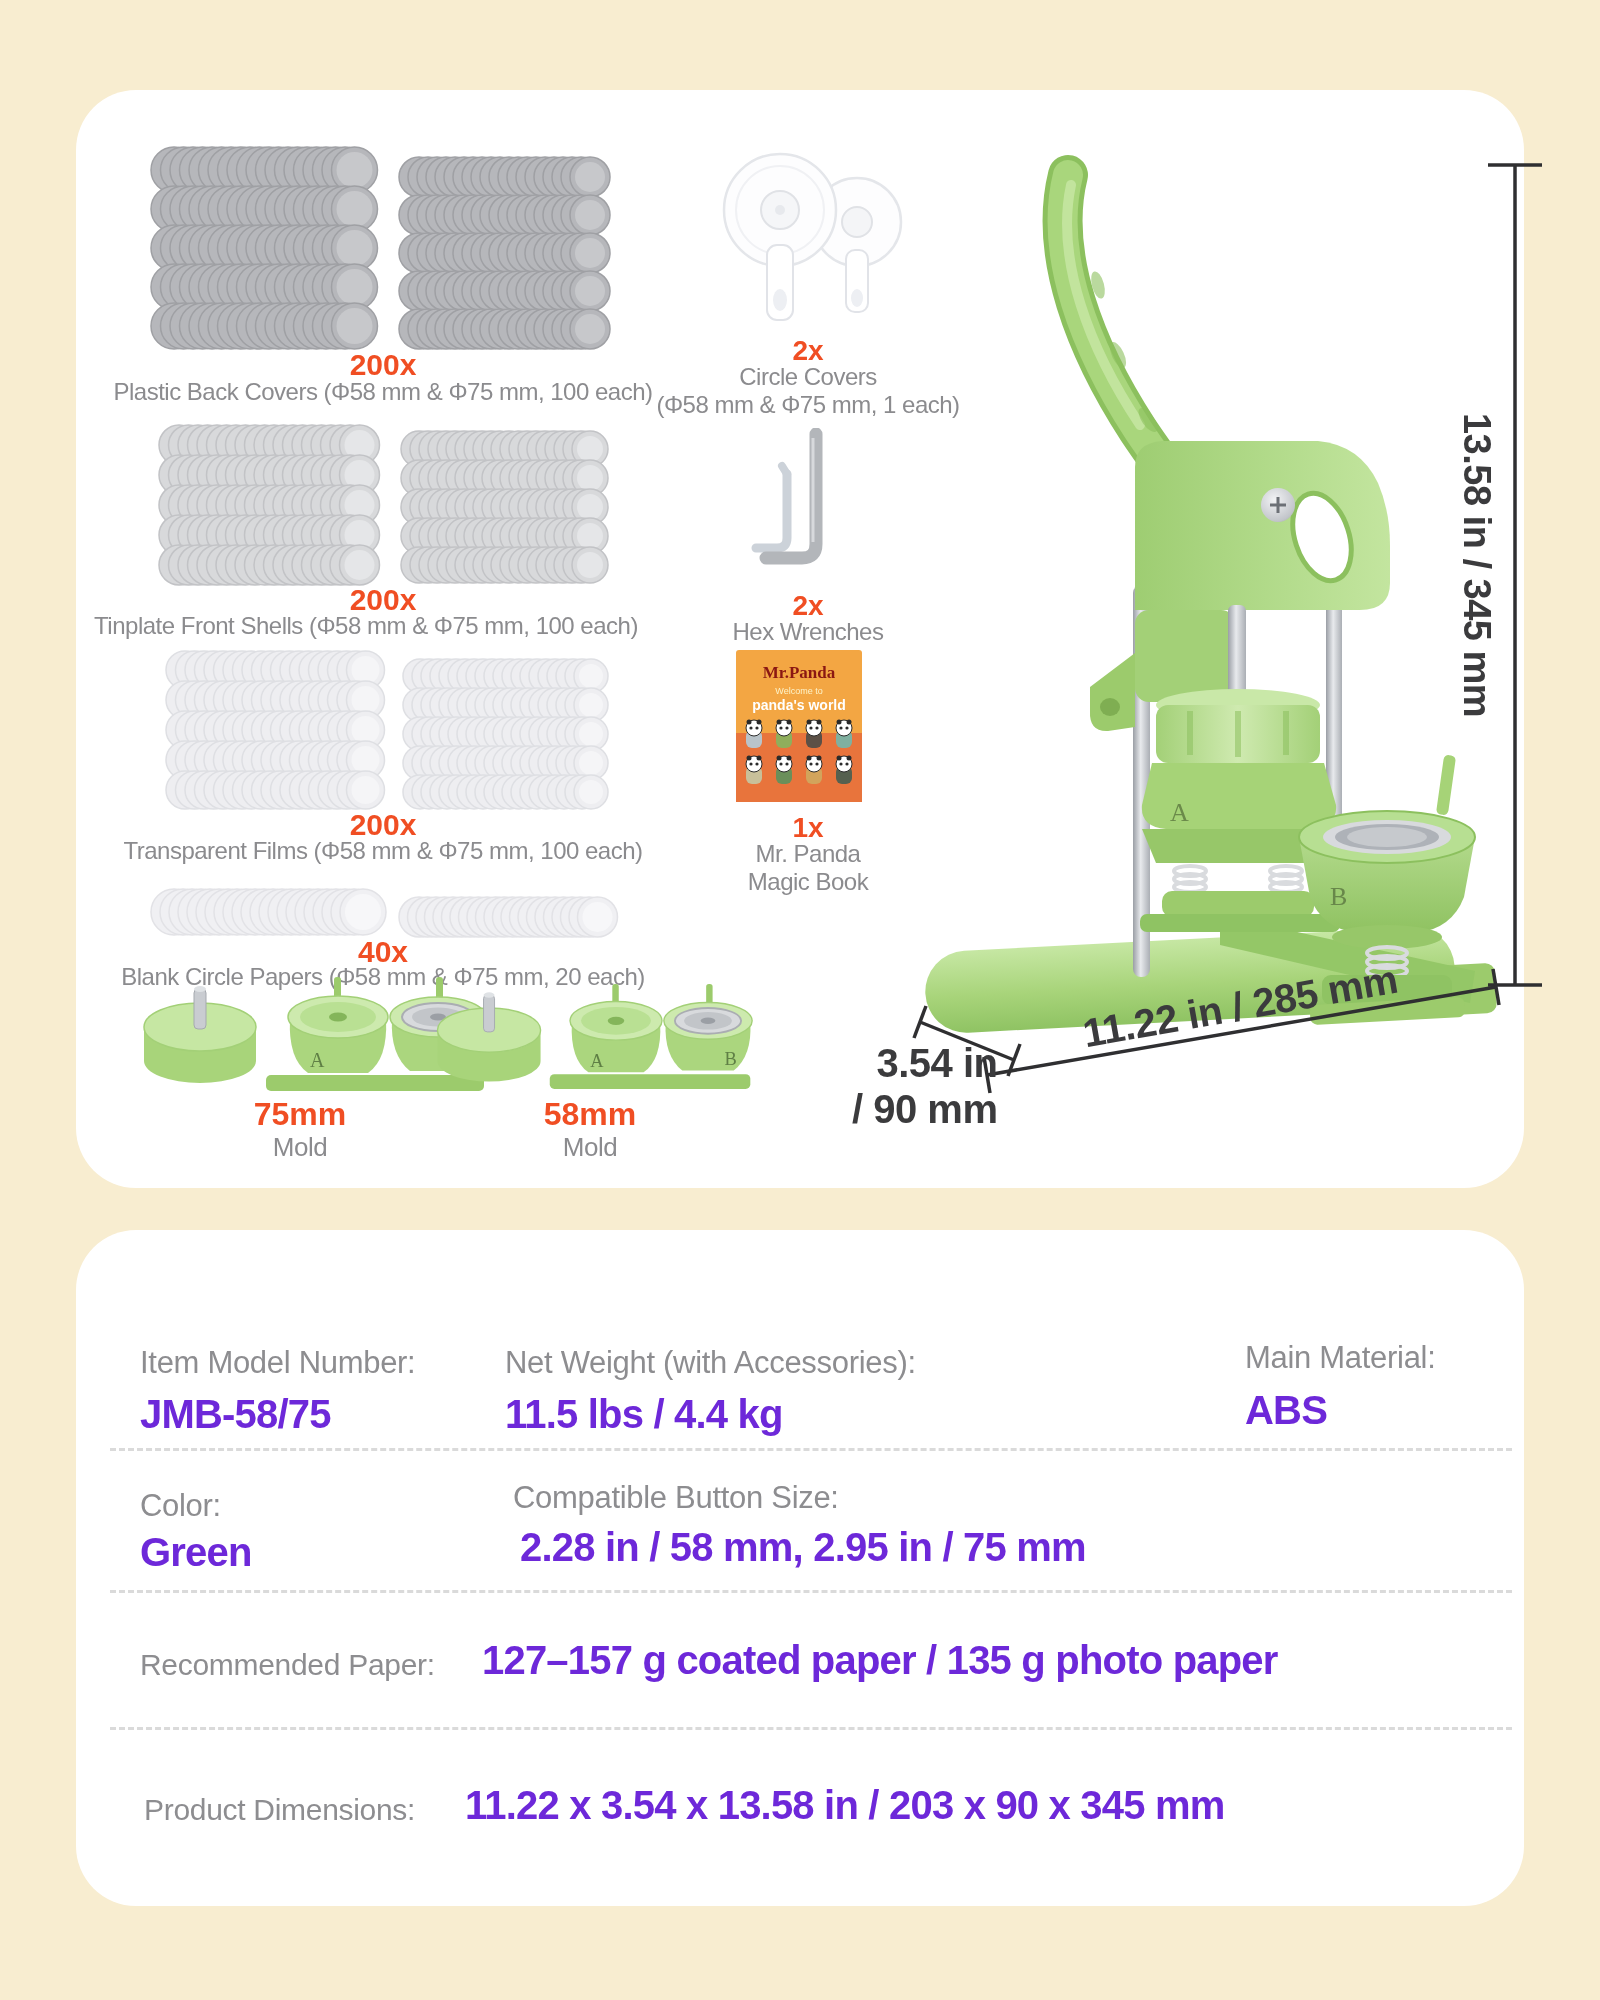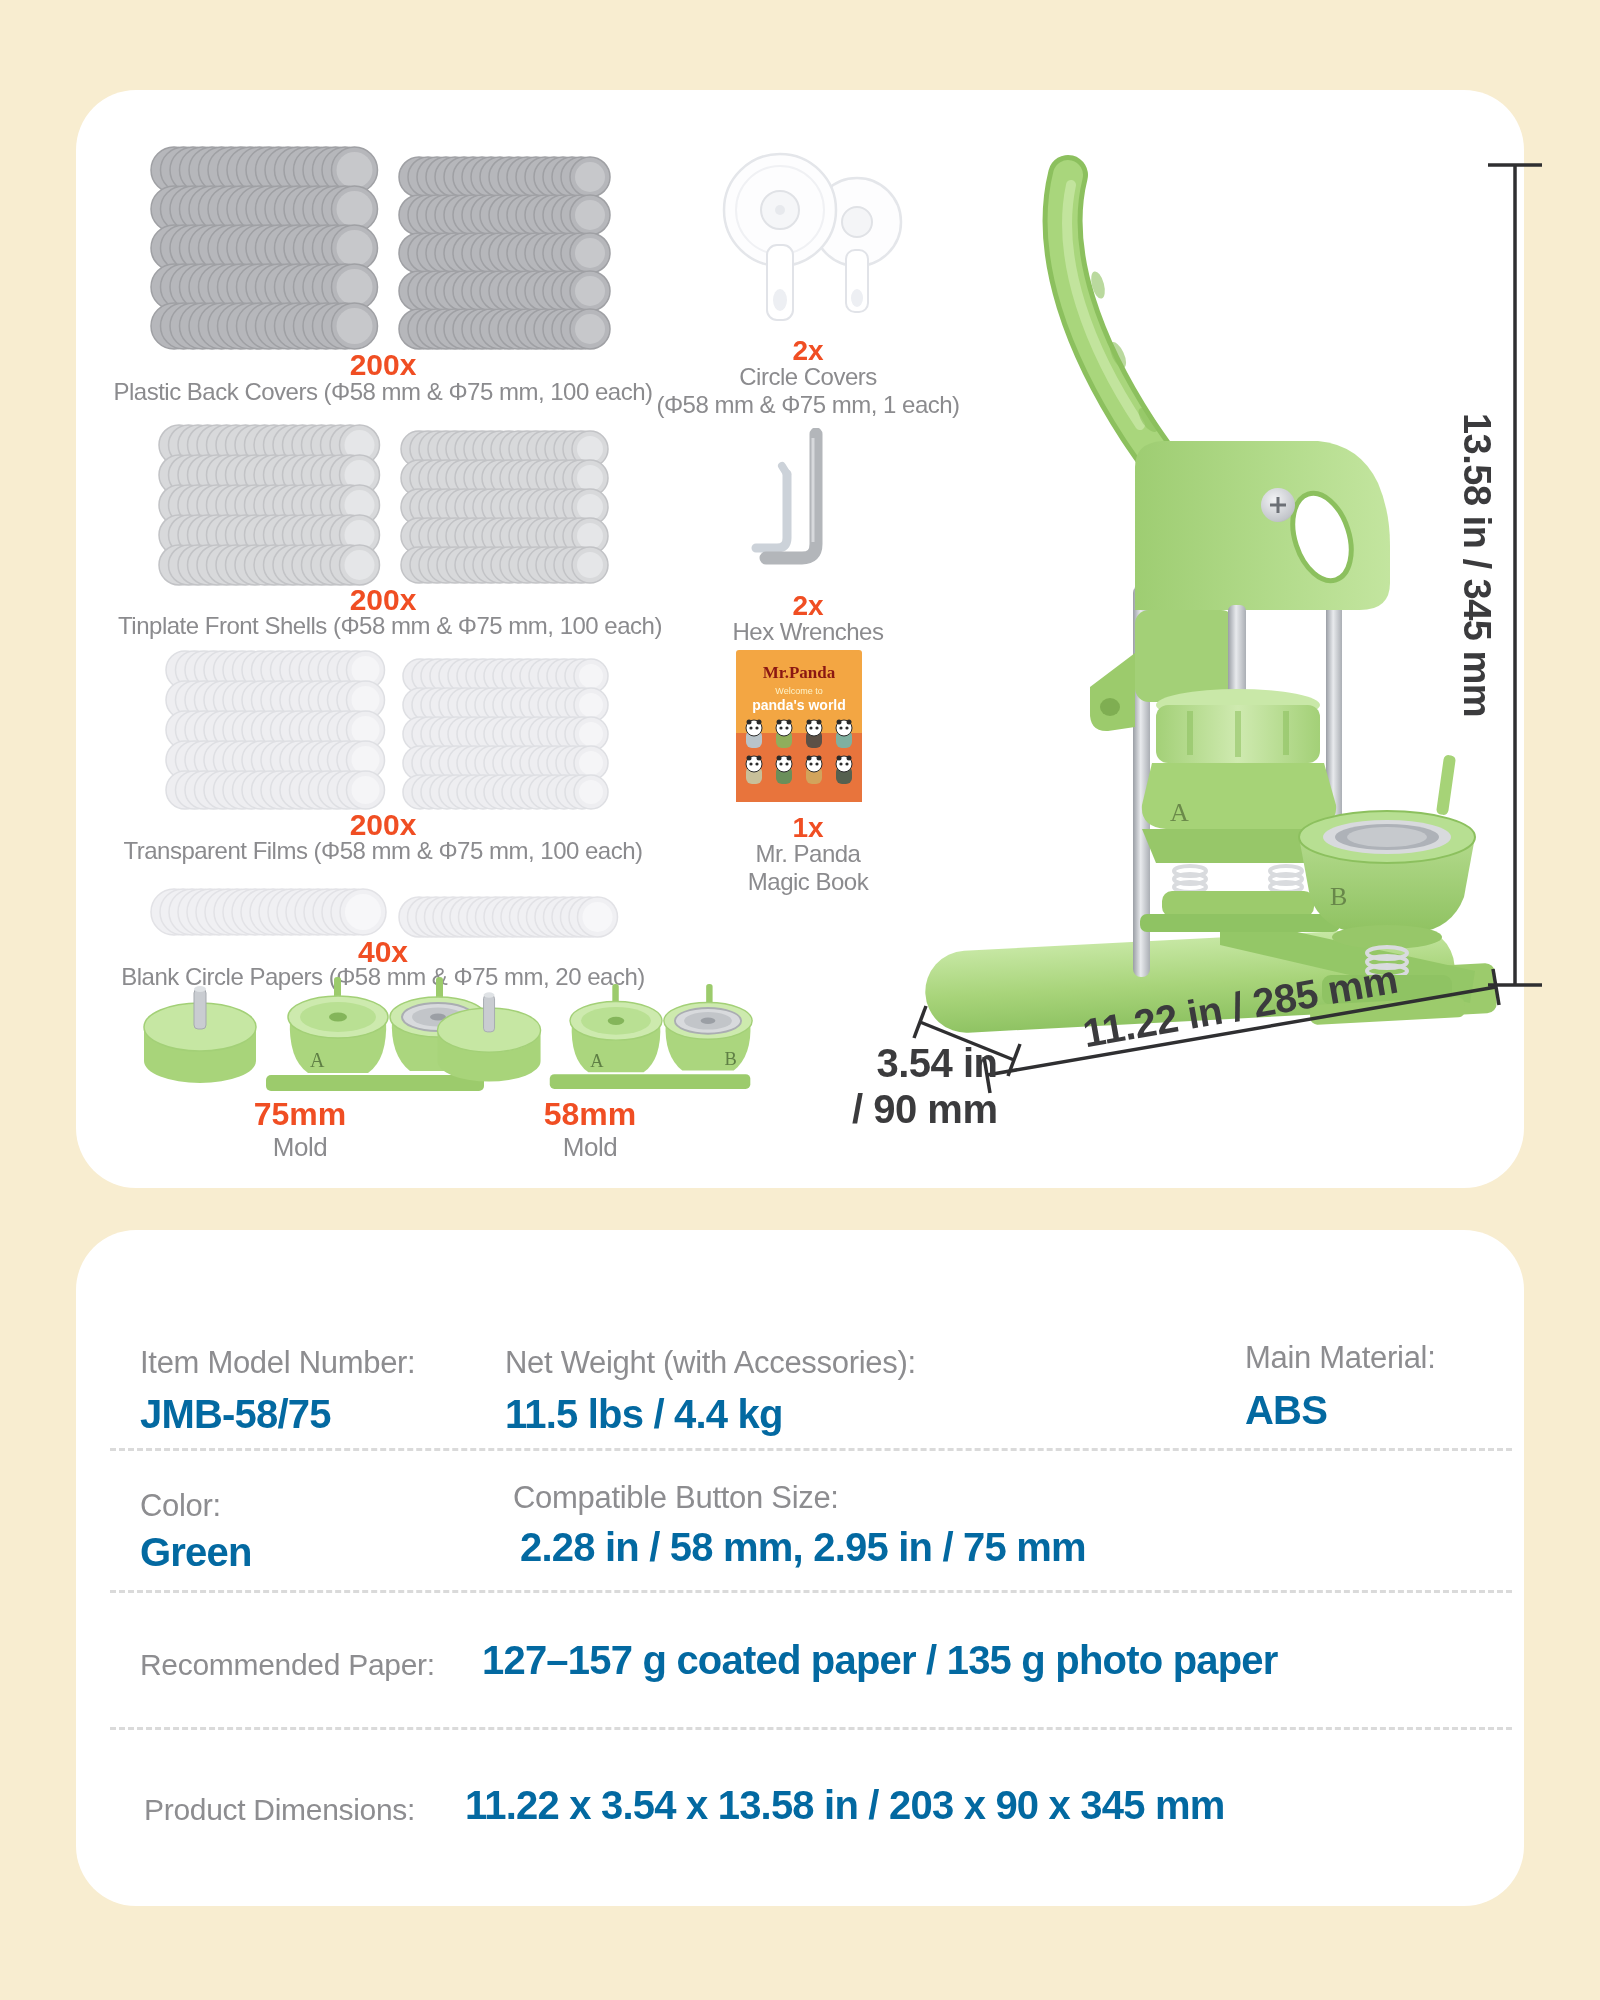--- a/index.html
+++ b/index.html
@@ -7,21 +7,21 @@
   .page{position:relative;width:1600px;height:2000px;background:#f8edd0;overflow:hidden;}
   .card{position:absolute;background:#ffffff;border-radius:60px;}
   .abs{position:absolute;}
   .ctr{text-align:center;}
   .qty{font-size:30px;font-weight:700;color:#f04e23;}
   .iname{font-size:24px;letter-spacing:-0.5px;color:#8b8b8e;}
   .mold-qty{font-size:32px;font-weight:700;color:#f04e23;}
   .dimtxt{font-size:38px;font-weight:700;color:#3b3b3d;letter-spacing:-0.5px;white-space:nowrap;}
   .spec-label{font-size:31px;color:#8d8d90;letter-spacing:-0.3px;white-space:nowrap;}
   .spec-label.sm{font-size:30px;}
-  .spec-value{font-size:40px;font-weight:700;color:#0369a1;letter-spacing:-0.8px;white-space:nowrap;}
+  .spec-value{font-size:40px;font-weight:700;color:#6d28d9;letter-spacing:-0.8px;white-space:nowrap;}
   .divider{position:absolute;left:110px;width:1402px;border-top:3px dashed #dadada;}
   .dim-h{transform:rotate(90deg);transform-origin:0 0;text-align:center;line-height:48px;}
   .dim-w{transform:rotate(-10deg);text-align:center;line-height:48px;}
   .dim-d{line-height:46px;}
 </style>
 </head>
 <body>
 
 <div class="page">
 
@@ -452,21 +452,21 @@
         <circle cx="136" cy="135" r="18" fill="#d8d9db" stroke="#c2c3c6" stroke-width="1.5"></circle>
         <circle cx="145" cy="135" r="18" fill="#d8d9db" stroke="#c2c3c6" stroke-width="1.5"></circle>
         <circle cx="154" cy="135" r="18" fill="#d8d9db" stroke="#c2c3c6" stroke-width="1.5"></circle>
         <circle cx="163" cy="135" r="18" fill="#d8d9db" stroke="#c2c3c6" stroke-width="1.5"></circle>
         <circle cx="172" cy="135" r="18" fill="#d8d9db" stroke="#c2c3c6" stroke-width="1.5"></circle>
         <circle cx="181" cy="135" r="18" fill="#d8d9db" stroke="#c2c3c6" stroke-width="1.5"></circle>
         <circle cx="190" cy="135" r="18" fill="#d8d9db" stroke="#c2c3c6" stroke-width="1.5"></circle>
         <circle cx="190" cy="135" r="13" fill="#e5e6e8"></circle>
       </svg></div>
   <div class="abs ctr qty" style="left:103px;top:583px;width:560px;">200x</div>
-  <div class="abs ctr iname" style="left:110px;top:612px;width:560px;text-align:center;">Tinplate Front Shells (Φ58 mm &amp; Φ75 mm, 100 each)</div>
+  <div class="abs ctr iname" style="left:86px;top:612px;width:560px;text-align:center;">Tinplate Front Shells (Φ58 mm &amp; Φ75 mm, 100 each)</div>
 
   <div class="abs discs" style="left:165px;top:650px;"><svg width="221" height="160" viewBox="0 0 221 160">
         <circle cx="20" cy="20" r="19" fill="#eeeef1" stroke="#dedfe3" stroke-width="1.5"></circle>
         <circle cx="29.5" cy="20" r="19" fill="#eeeef1" stroke="#dedfe3" stroke-width="1.5"></circle>
         <circle cx="39" cy="20" r="19" fill="#eeeef1" stroke="#dedfe3" stroke-width="1.5"></circle>
         <circle cx="48.5" cy="20" r="19" fill="#eeeef1" stroke="#dedfe3" stroke-width="1.5"></circle>
         <circle cx="58" cy="20" r="19" fill="#eeeef1" stroke="#dedfe3" stroke-width="1.5"></circle>
         <circle cx="67.5" cy="20" r="19" fill="#eeeef1" stroke="#dedfe3" stroke-width="1.5"></circle>
         <circle cx="77" cy="20" r="19" fill="#eeeef1" stroke="#dedfe3" stroke-width="1.5"></circle>
         <circle cx="86.5" cy="20" r="19" fill="#eeeef1" stroke="#dedfe3" stroke-width="1.5"></circle>

